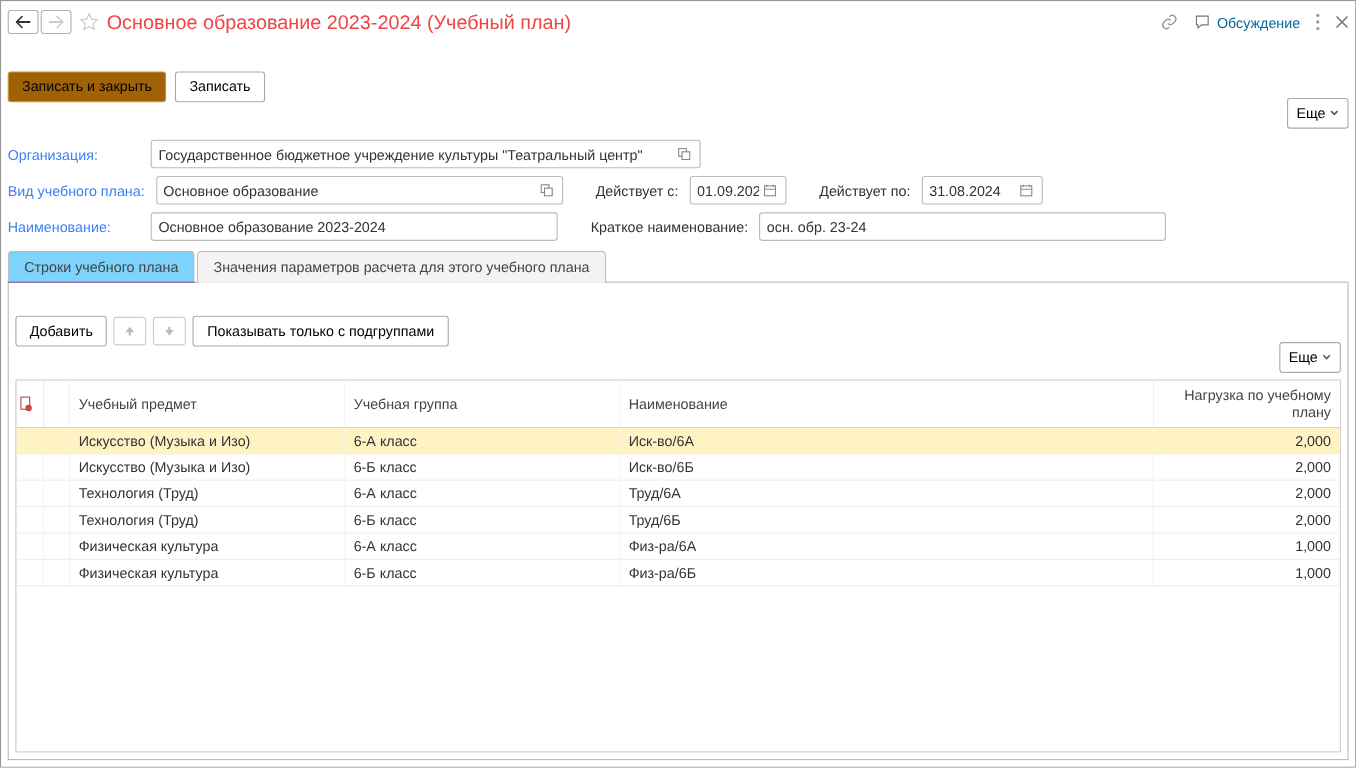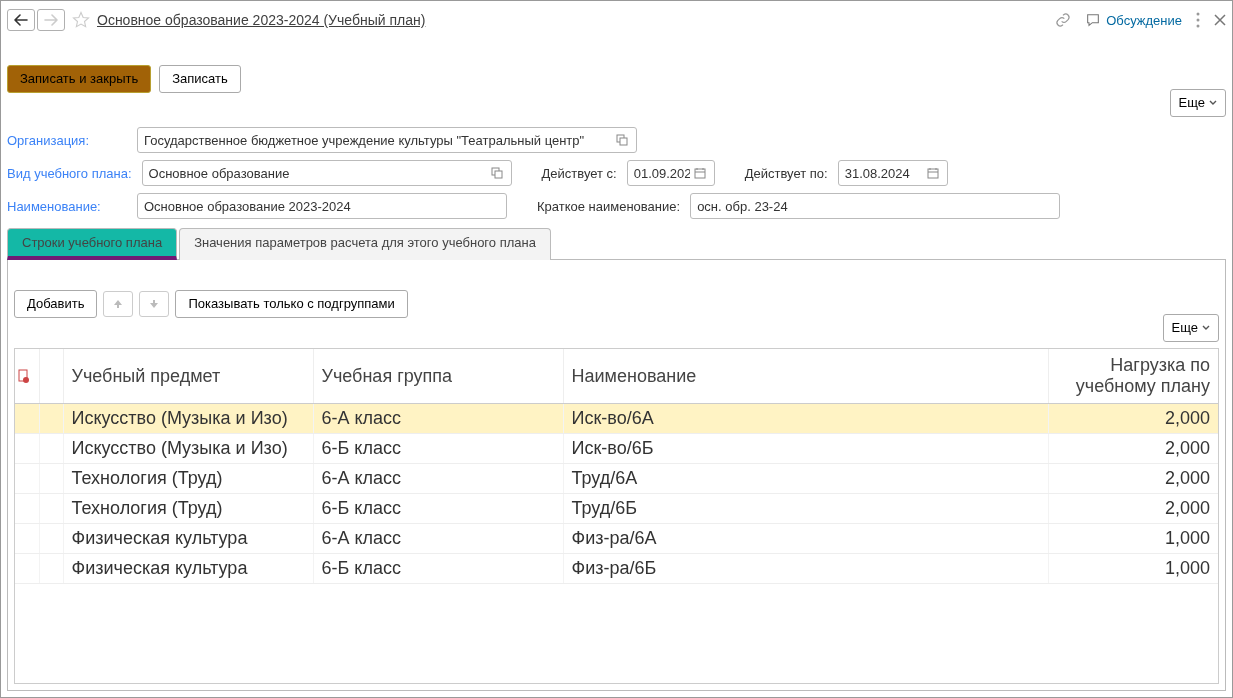--- a/index.html
+++ b/index.html
@@ -36,24 +36,23 @@
     cursor: pointer;
   }
   .nav-btn.disabled { color: #bbb; }
   .star-icon {
     width: 20px; height: 20px;
     color: #ccc;
     display: flex; align-items: center; justify-content: center;
     font-size: 18px;
   }
   .title-text {
-    font-size: 14px;
-    color: #404040;
+    font-size: 18px;
+    color: #ef4444;
     flex: 1;
-    text-decoration: underline;
   }
   .titlebar-right {
     display: flex; align-items: center; gap: 14px;
     color: #666;
   }
   .titlebar-ic { color: #999; cursor: pointer; display:flex; align-items:center; }
   .discuss { display: flex; align-items: center; gap: 5px; color: #0369a1; cursor:pointer; }
 
   .toolbar {
     display: flex; align-items: center; gap: 8px;
@@ -111,22 +110,22 @@
     border-bottom: none;
     background: #f3f3f3;
     border-radius: 4px 4px 0 0;
     margin-right: 2px;
     cursor: pointer;
     position: relative;
     top: 1px;
     color: #444;
   }
   .tab.active {
-    background: #14b8a6;
-    border-bottom: 4px solid #701a75;
+    background: #7dd3fc;
+    border-bottom: 1px solid #701a75;
   }
 
   .tab-body {
     border: 1px solid #bbb;
     border-top: none;
     flex: 1;
     display: flex;
     flex-direction: column;
     padding: 6px;
     min-height: 0;
@@ -146,21 +145,21 @@
 
   .grid-wrap {
     border: 1px solid #ccc;
     flex: 1;
     overflow: auto;
     min-height: 0;
   }
   table.grid {
     width: 100%;
     border-collapse: collapse;
-    font-size: 18px;
+    font-size: 13px;
   }
   table.grid th {
     text-align: left;
     font-weight: normal;
     background: #fff;
     border-bottom: 1px solid #ccc;
     border-right: 1px solid #eee;
     padding: 6px 8px;
     color: #444;
     position: sticky; top: 0;

